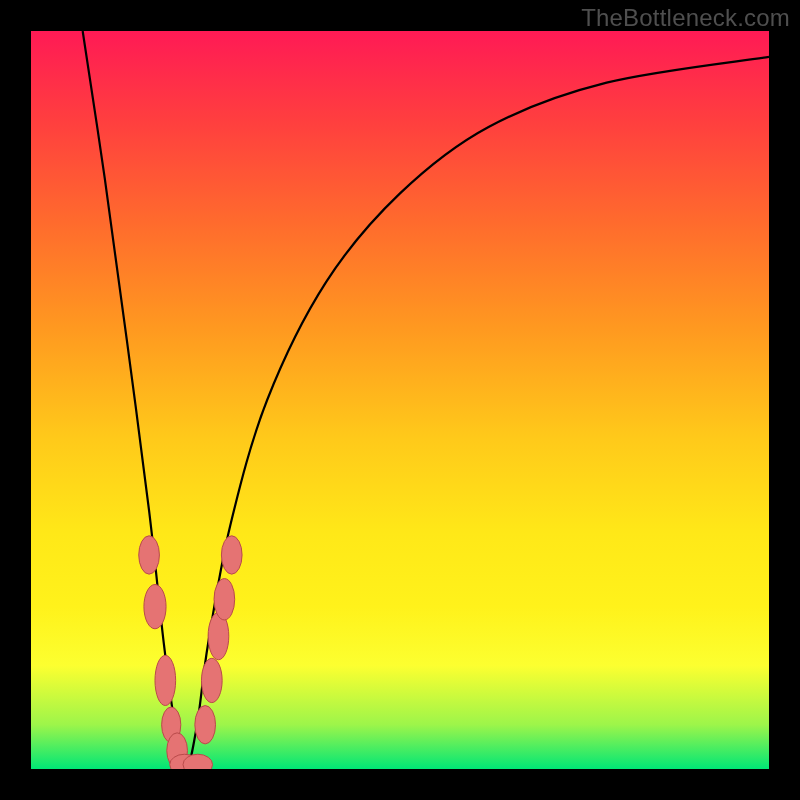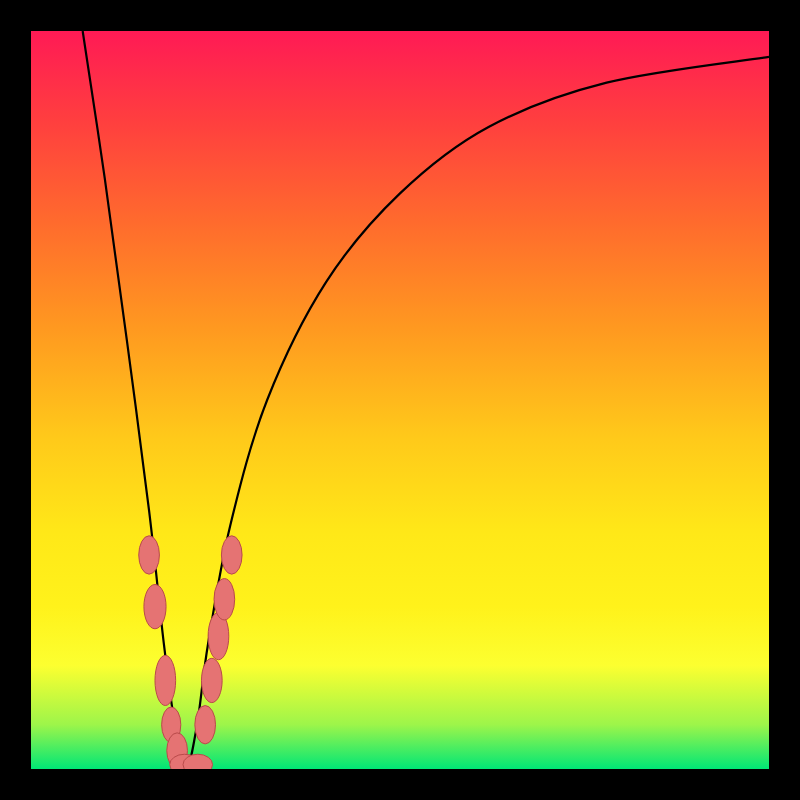--- a/index.html
+++ b/index.html
@@ -71,13 +71,14 @@
           <ellipse cx="153.50400000000002" cy="733.572" rx="14.76" ry="10.331999999999999" fill="#e57373" stroke="#b94a4a" stroke-width="1"></ellipse>
           <ellipse cx="166.788" cy="733.572" rx="14.76" ry="10.331999999999999" fill="#e57373" stroke="#b94a4a" stroke-width="1"></ellipse>
           <ellipse cx="174.168" cy="693.72" rx="10.331999999999999" ry="19.188000000000002" fill="#e57373" stroke="#b94a4a" stroke-width="1"></ellipse>
           <ellipse cx="180.81" cy="649.44" rx="10.331999999999999" ry="22.14" fill="#e57373" stroke="#b94a4a" stroke-width="1"></ellipse>
           <ellipse cx="187.452" cy="605.16" rx="10.331999999999999" ry="23.616" fill="#e57373" stroke="#b94a4a" stroke-width="1"></ellipse>
           <ellipse cx="193.356" cy="568.26" rx="10.331999999999999" ry="20.663999999999998" fill="#e57373" stroke="#b94a4a" stroke-width="1"></ellipse>
           <ellipse cx="200.73600000000002" cy="523.98" rx="10.331999999999999" ry="19.188000000000002" fill="#e57373" stroke="#b94a4a" stroke-width="1"></ellipse>
         </g>
     </svg>
   </div>
+  <div class="watermark">TheBottleneck.com</div>
 </div>
 
 </body></html>

